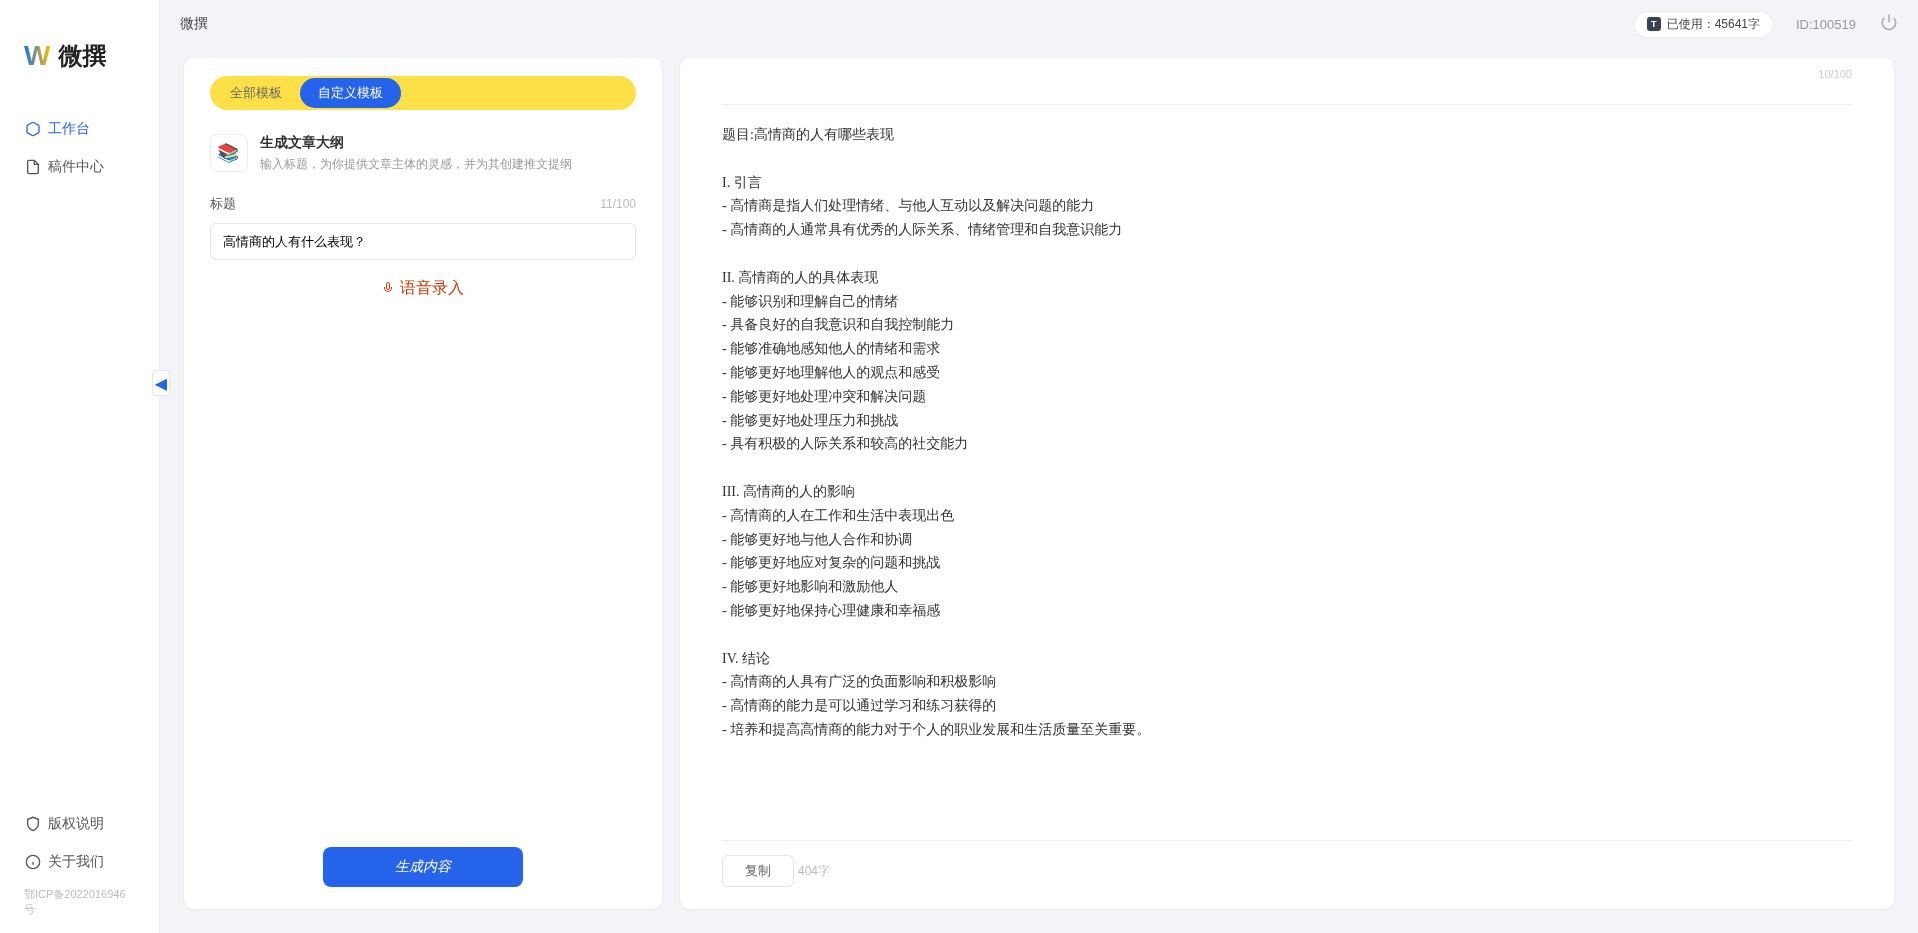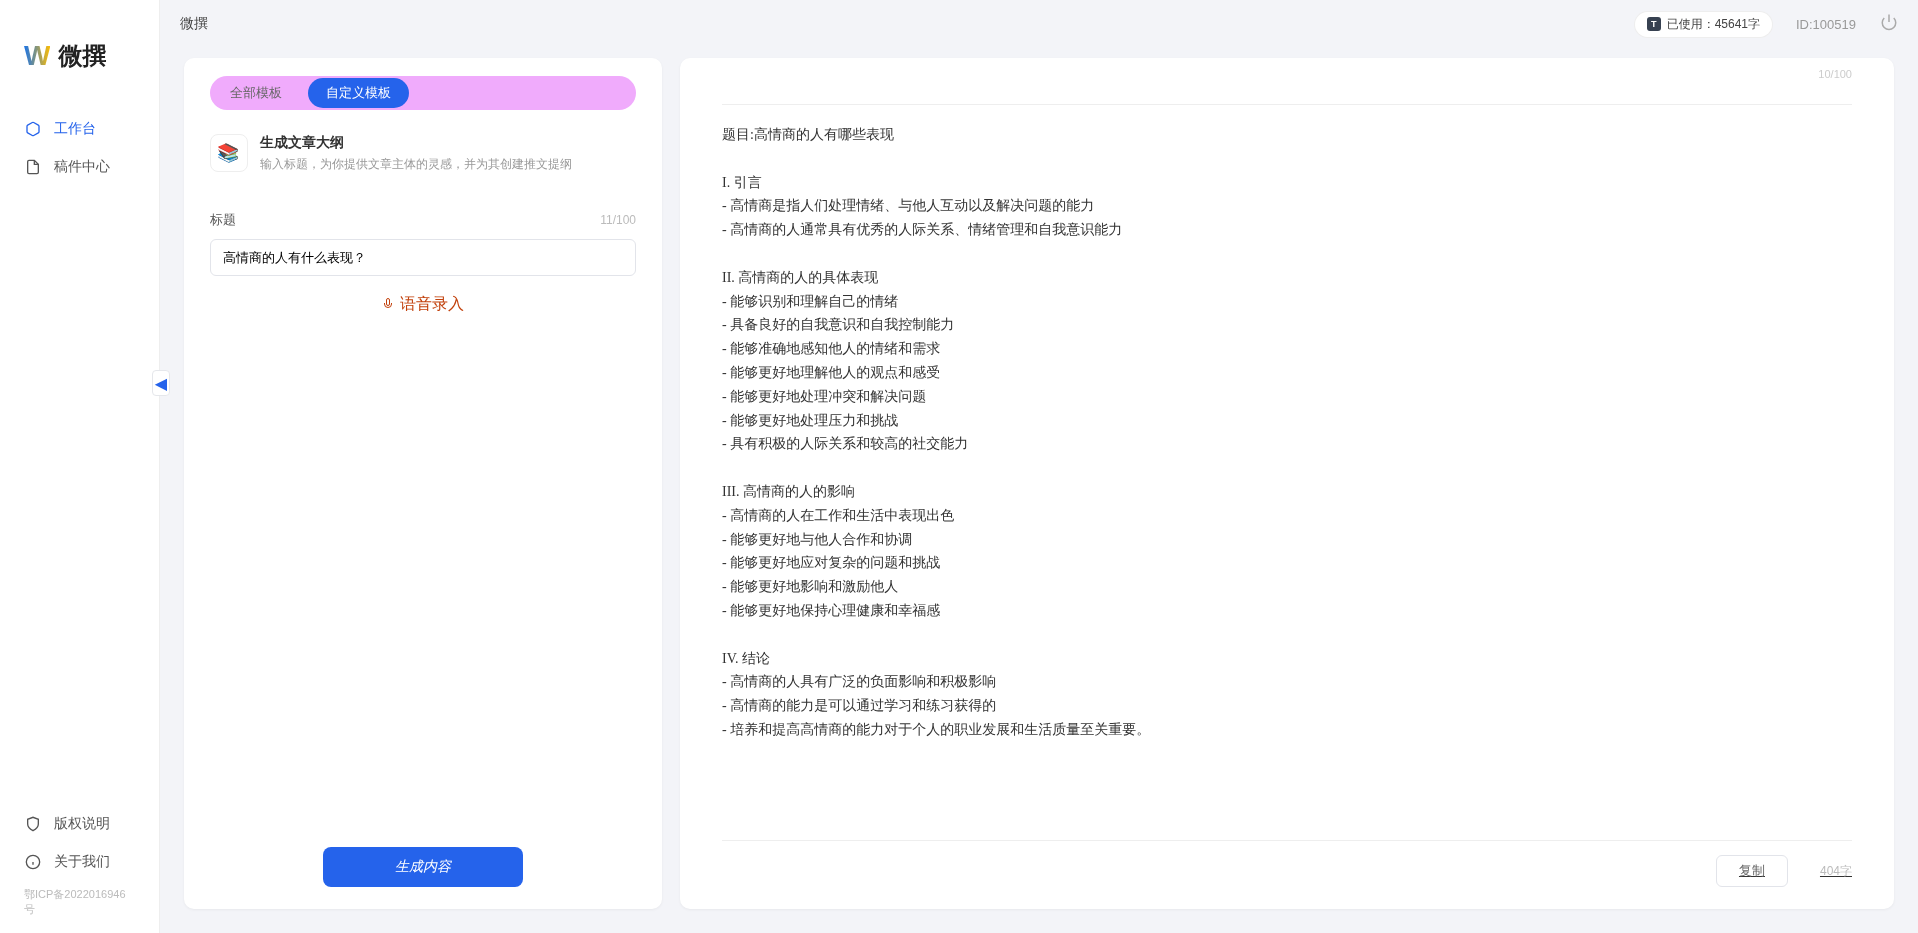--- a/index.html
+++ b/index.html
@@ -2,62 +2,62 @@
 <html><head>
 <meta charset="utf-8">
 <style>
 * { margin: 0; padding: 0; box-sizing: border-box; }
 body { font-family: -apple-system, "PingFang SC", "Microsoft YaHei", sans-serif; background: #f3f4f8; color: #333; overflow: hidden; width: 1918px; height: 933px; }
 .sidebar { position: fixed; left: 0; top: 0; width: 160px; height: 100%; background: #fff; border-right: 1px solid #eee; display: flex; flex-direction: column; }
 .logo { display: flex; align-items: center; padding: 40px 24px 28px; gap: 8px; }
 .logo-w { font-size: 28px; font-weight: 800; background: linear-gradient(90deg,#1a73e8,#fbbc05); -webkit-background-clip: text; background-clip: text; color: transparent; }
 .logo-text { font-size: 24px; font-weight: 700; color: #222; }
 .nav { padding: 10px 0; }
-.nav-item { display: flex; align-items: center; gap: 12px; padding: 10px 24px; font-size: 14px; color: #555; cursor: pointer; }
+.nav-item { display: flex; align-items: center; gap: 6px; padding: 10px 24px; font-size: 14px; color: #555; cursor: pointer; }
 .nav-item.active { color: #2563eb; }
 .nav-icon { width: 18px; height: 18px; display: inline-flex; align-items: center; justify-content: center; }
 .sidebar-bottom { margin-top: auto; padding: 12px 0 6px; }
 .icp { font-size: 11px; color: #bbb; padding: 6px 24px 10px; }
 .collapse-toggle { position: fixed; left: 152px; top: 370px; width: 18px; height: 26px; background: #fff; border: 1px solid #e5e7eb; border-radius: 4px; display: flex; align-items: center; justify-content: center; color: #2563eb; cursor: pointer; z-index: 10; }
 
 .main { margin-left: 160px; height: 100%; display: flex; flex-direction: column; }
 .topbar { height: 48px; display: flex; align-items: center; padding: 0 20px; background: transparent; }
 .app-title { font-size: 14px; color: #444; }
 .topbar-right { margin-left: auto; display: flex; align-items: center; gap: 24px; }
 .usage-chip { display: flex; align-items: center; gap: 6px; padding: 4px 12px; background: #fff; border-radius: 14px; font-size: 12px; color: #444; box-shadow: 0 0 0 1px #eee; }
 .usage-badge { display: inline-flex; width: 14px; height: 14px; background: #374151; color: #fff; border-radius: 3px; align-items: center; justify-content: center; font-size: 9px; font-weight: 700; }
 .user-id { font-size: 13px; color: #999; }
 .power-icon { color: #aaa; cursor: pointer; }
 
 .content { flex: 1; display: flex; gap: 18px; padding: 10px 24px 24px; min-height: 0; }
 .panel { background: #fff; border-radius: 10px; box-shadow: 0 1px 3px rgba(0,0,0,.05); display: flex; flex-direction: column; }
 .left-panel { width: 478px; padding: 18px 26px 22px; }
 .right-panel { flex: 1; padding: 26px 42px 22px; }
 
-.tab-row { background: #f0abfc; border-radius: 18px; display: inline-flex; padding: 2px; gap: 8px; }
+.tab-row { background: #fde047; border-radius: 18px; display: inline-flex; padding: 2px; }
 .tab { padding: 6px 18px; font-size: 13px; border-radius: 16px; cursor: pointer; color: #666; }
 .tab.active { background: #2563eb; color: #fff; }
 
 .tpl-card { display: flex; gap: 12px; margin: 24px 0 10px; align-items: flex-start; }
 .tpl-icon { width: 38px; height: 38px; border-radius: 8px; background: #fff; border: 1px solid #eee; display: flex; align-items: center; justify-content: center; font-size: 18px; }
 .tpl-title { font-size: 14px; font-weight: 600; margin-bottom: 4px; }
 .tpl-desc { font-size: 12px; color: #999; }
 
-.field-label-row { display: flex; align-items: center; margin-top: 28px; }
+.field-label-row { display: flex; align-items: center; margin-top: 12px; }
 .field-label { font-size: 13px; color: #555; }
 .char-count { margin-left: auto; font-size: 12px; color: #bbb; }
 .text-input { width: 100%; margin-top: 10px; padding: 10px 12px; border: 1px solid #e2e4ea; border-radius: 6px; font-size: 13px; background: #fff; }
 .voice-input { display: flex; align-items: center; justify-content: center; gap: 6px; margin-top: 18px; font-size: 16px; color: #c2410c; cursor: pointer; }
 .gen-button { margin-top: auto; width: 200px; align-self: center; padding: 11px 0; background: #2563eb; color: #fff; border: none; border-radius: 8px; font-size: 14px; cursor: pointer; font-style: italic; }
 
 .output-header { position: relative; border-bottom: 1px solid #eee; padding-bottom: 20px; margin-bottom: 18px; text-align: center; }
 .output-title { font-size: 24px; font-weight: 600; font-family: "SimSun","Songti SC",serif; }
 .title-count { position: absolute; right: 0; bottom: 24px; font-size: 11px; color: #ccc; }
 .output-body { white-space: pre-line; font-size: 14px; line-height: 1.7; color: #333; font-family: "SimSun","Songti SC",serif; }
-.output-footer { margin-top: auto; border-top: 1px solid #eee; padding-top: 14px; display: flex; align-items: center; justify-content: flex-end; gap: 32px; text-decoration: underline; }
+.output-footer { margin-top: auto; border-top: 1px solid #eee; padding-top: 14px; display: flex; align-items: center; justify-content: flex-start; gap: 4px; }
 .copy-btn { padding: 6px 22px; border: 1px solid #e2e4ea; border-radius: 6px; background: #fff; font-size: 13px; color: #666; cursor: pointer; }
 .word-count { font-size: 12px; color: #bbb; }
 </style>
 </head>
 <body>
 
 <div class="sidebar">
   <div class="logo">
     <span class="logo-w">W</span>
     <span class="logo-text">微撰</span>

